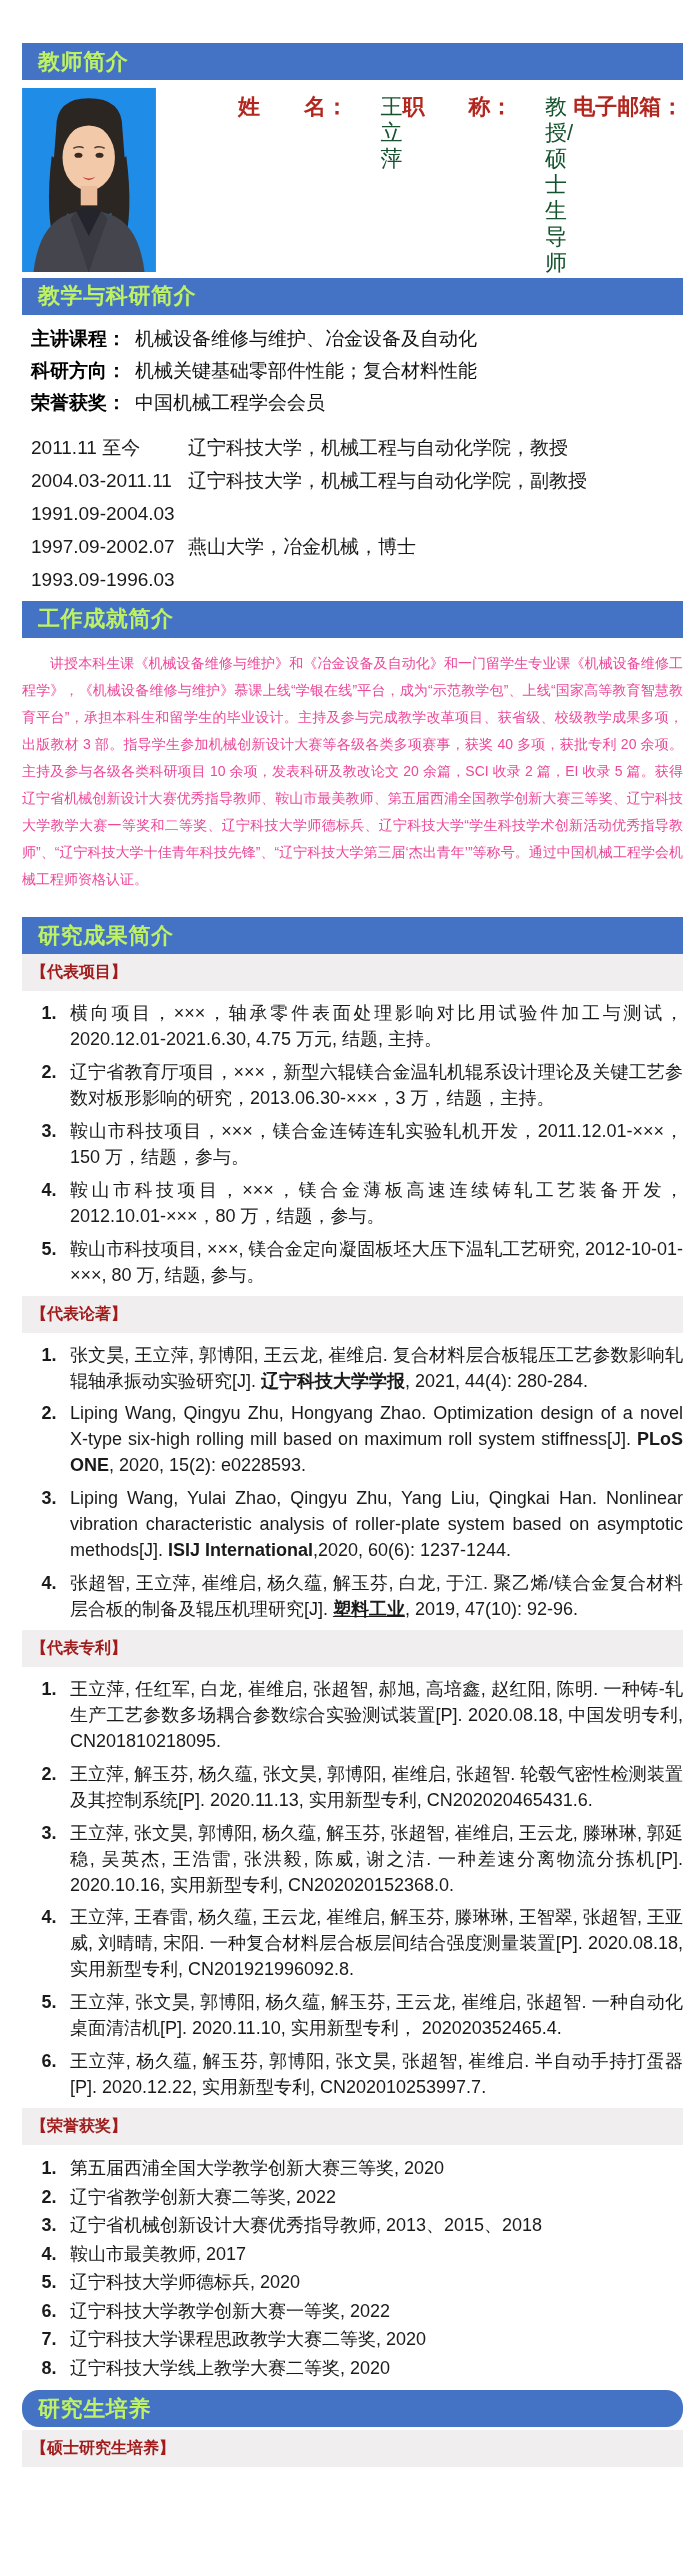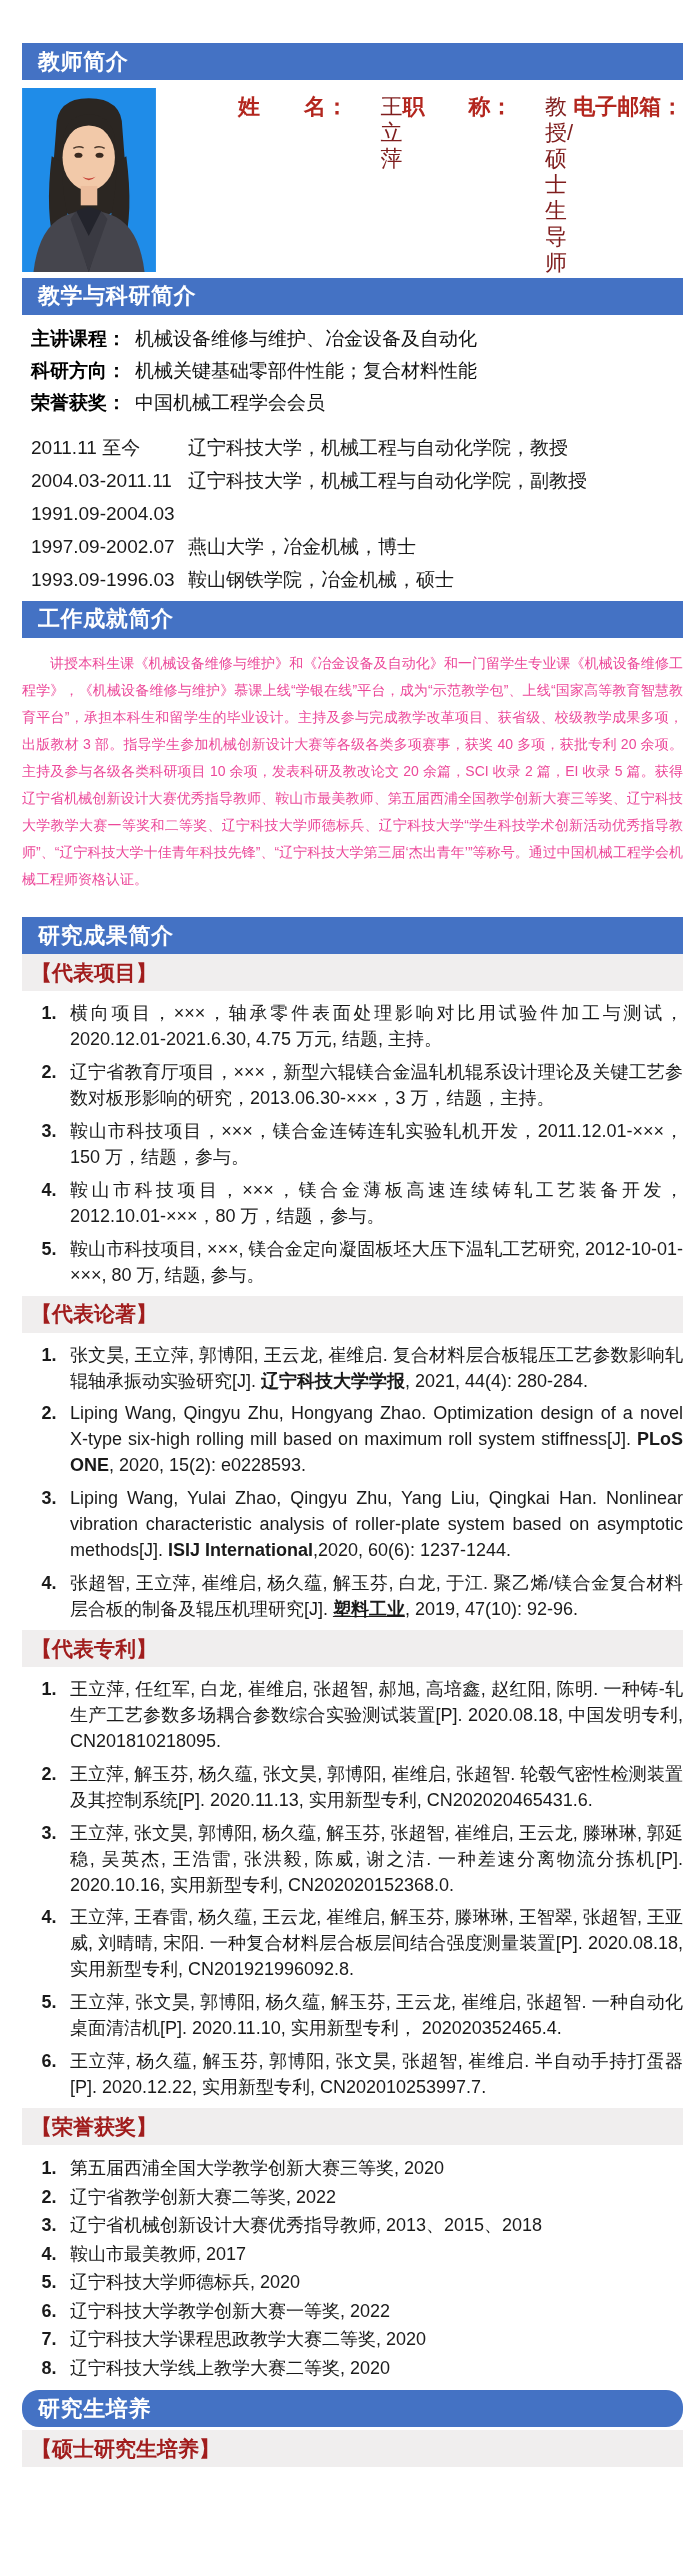--- a/index.html
+++ b/index.html
@@ -5,39 +5,39 @@
   html,body { margin:0; padding:0; }
   body {
     width:698px; height:2576px; background:#ffffff; overflow:hidden;
     font-family:"Liberation Sans", sans-serif; color:#1a1a1a;
     -webkit-font-smoothing:antialiased;
   }
   .page { padding:43px 15px 0 22px; }
 
   
   .bar {
-    height:37px; background:#4472C4; color:#ffffff;
+    height:37px; background:#4472C4; color:#bef264;
     display:flex; align-items:center; padding-left:16px;
     font-size:22px; font-weight:bold; letter-spacing:0.6px;
   }
   .mt10 { margin-top:5.7px; }
   .mt42 { margin-top:24px; }
   .mt14 { margin-top:8px;border-radius:17px; }
 
   
   .profile { display:flex; margin-top:8px; height:184px; }
   .photo { width:134px; height:184px; flex:none; }
   .photo svg { display:block; }
   .info {
     margin-left:82px; flex:1; display:flex; flex-direction:row;
     justify-content:space-between; padding:5.7px 0 9px 0;
   }
   .irow { display:flex; font-size:22px; line-height:26px; }
   .ilabel { color:#B3261E; font-weight:bold; width:114px; flex:none; }
-  .ivalue { margin-left:28.5px; color:#7f1d1d; }
+  .ivalue { margin-left:28.5px; color:#14532d; }
 
   
   .kv { margin:8px 0 5.7px 9px; }
   .kvrow { display:flex; font-size:19px; line-height:32px; }
   .kvlabel { color:#000000; font-weight:bold; margin-right:9px; flex:none; }
   .kvval { color:#111111; }
 
   
   .history { margin:12.6px 0 4.6px 9px; }
   .hrow { display:flex; font-size:19px; line-height:33px; }
@@ -47,21 +47,21 @@
   
   .para {
     font-size:14px; line-height:27px; text-align:justify;
     margin:12.6px 0 0 0; color:#ec4899;
   }
   .indent { text-indent:2em; }
 
   
   .strip {
     height:37px; background:#F0EEEE; display:flex; align-items:center;
-    padding-left:9px; font-size:21px; font-weight:bold; color:#A11D1D;
+    padding-left:9px; font-size:16px; font-weight:bold; color:#A11D1D;
   }
   .strip.gap { margin-top:3.4px; }
 
   
   .list { margin:9px 0 8px 0; padding-left:19.4px; }
   .item { display:flex; font-size:18px; line-height:26px; margin-bottom:6.8px; }
   .num { font-weight:bold; width:28.5px; flex:none; }
   .txt { flex:1; text-align:justify; }
   .journal { font-weight:bold; }
   .u { text-decoration:underline; }
@@ -156,21 +156,20 @@
     </div>
     <div class="hrow">
       <span class="period">1991.09-2004.03</span>
     </div>
     <div class="hrow">
       <span class="period">1997.09-2002.07</span>
       <span class="detail">燕山大学，冶金机械，博士</span>
     </div>
     <div class="hrow">
       <span class="period">1993.09-1996.03</span>
-      <span class="detail">鞍山钢铁学院，冶金机械，硕士</span>
     </div>
   </div>
 
   <div class="bar">
     <span>工作成就简介</span>
   </div>
   <p class="para indent">讲授本科生课《机械设备维修与维护》和《冶金设备及自动化》和一门留学生专业课《机械设备维修工程学》，《机械设备维修与维护》慕课上线“学银在线”平台，成为“示范教学包”、上线“国家高等教育智慧教育平台”，承担本科生和留学生的毕业设计。主持及参与完成教学改革项目、获省级、校级教学成果多项，出版教材 3 部。指导学生参加机械创新设计大赛等各级各类多项赛事，获奖 40 多项，获批专利 20 余项。主持及参与各级各类科研项目 10 余项，发表科研及教改论文 20 余篇，SCI 收录 2 篇，EI 收录 5 篇。获得辽宁省机械创新设计大赛优秀指导教师、鞍山市最美教师、第五届西浦全国教学创新大赛三等奖、辽宁科技大学教学大赛一等奖和二等奖、辽宁科技大学师德标兵、辽宁科技大学“学生科技学术创新活动优秀指导教师”、“辽宁科技大学十佳青年科技先锋”、“辽宁科技大学第三届‘杰出青年’”等称号。通过中国机械工程学会机械工程师资格认证。</p>
 
   <div class="bar mt42">
     <span>研究成果简介</span>

